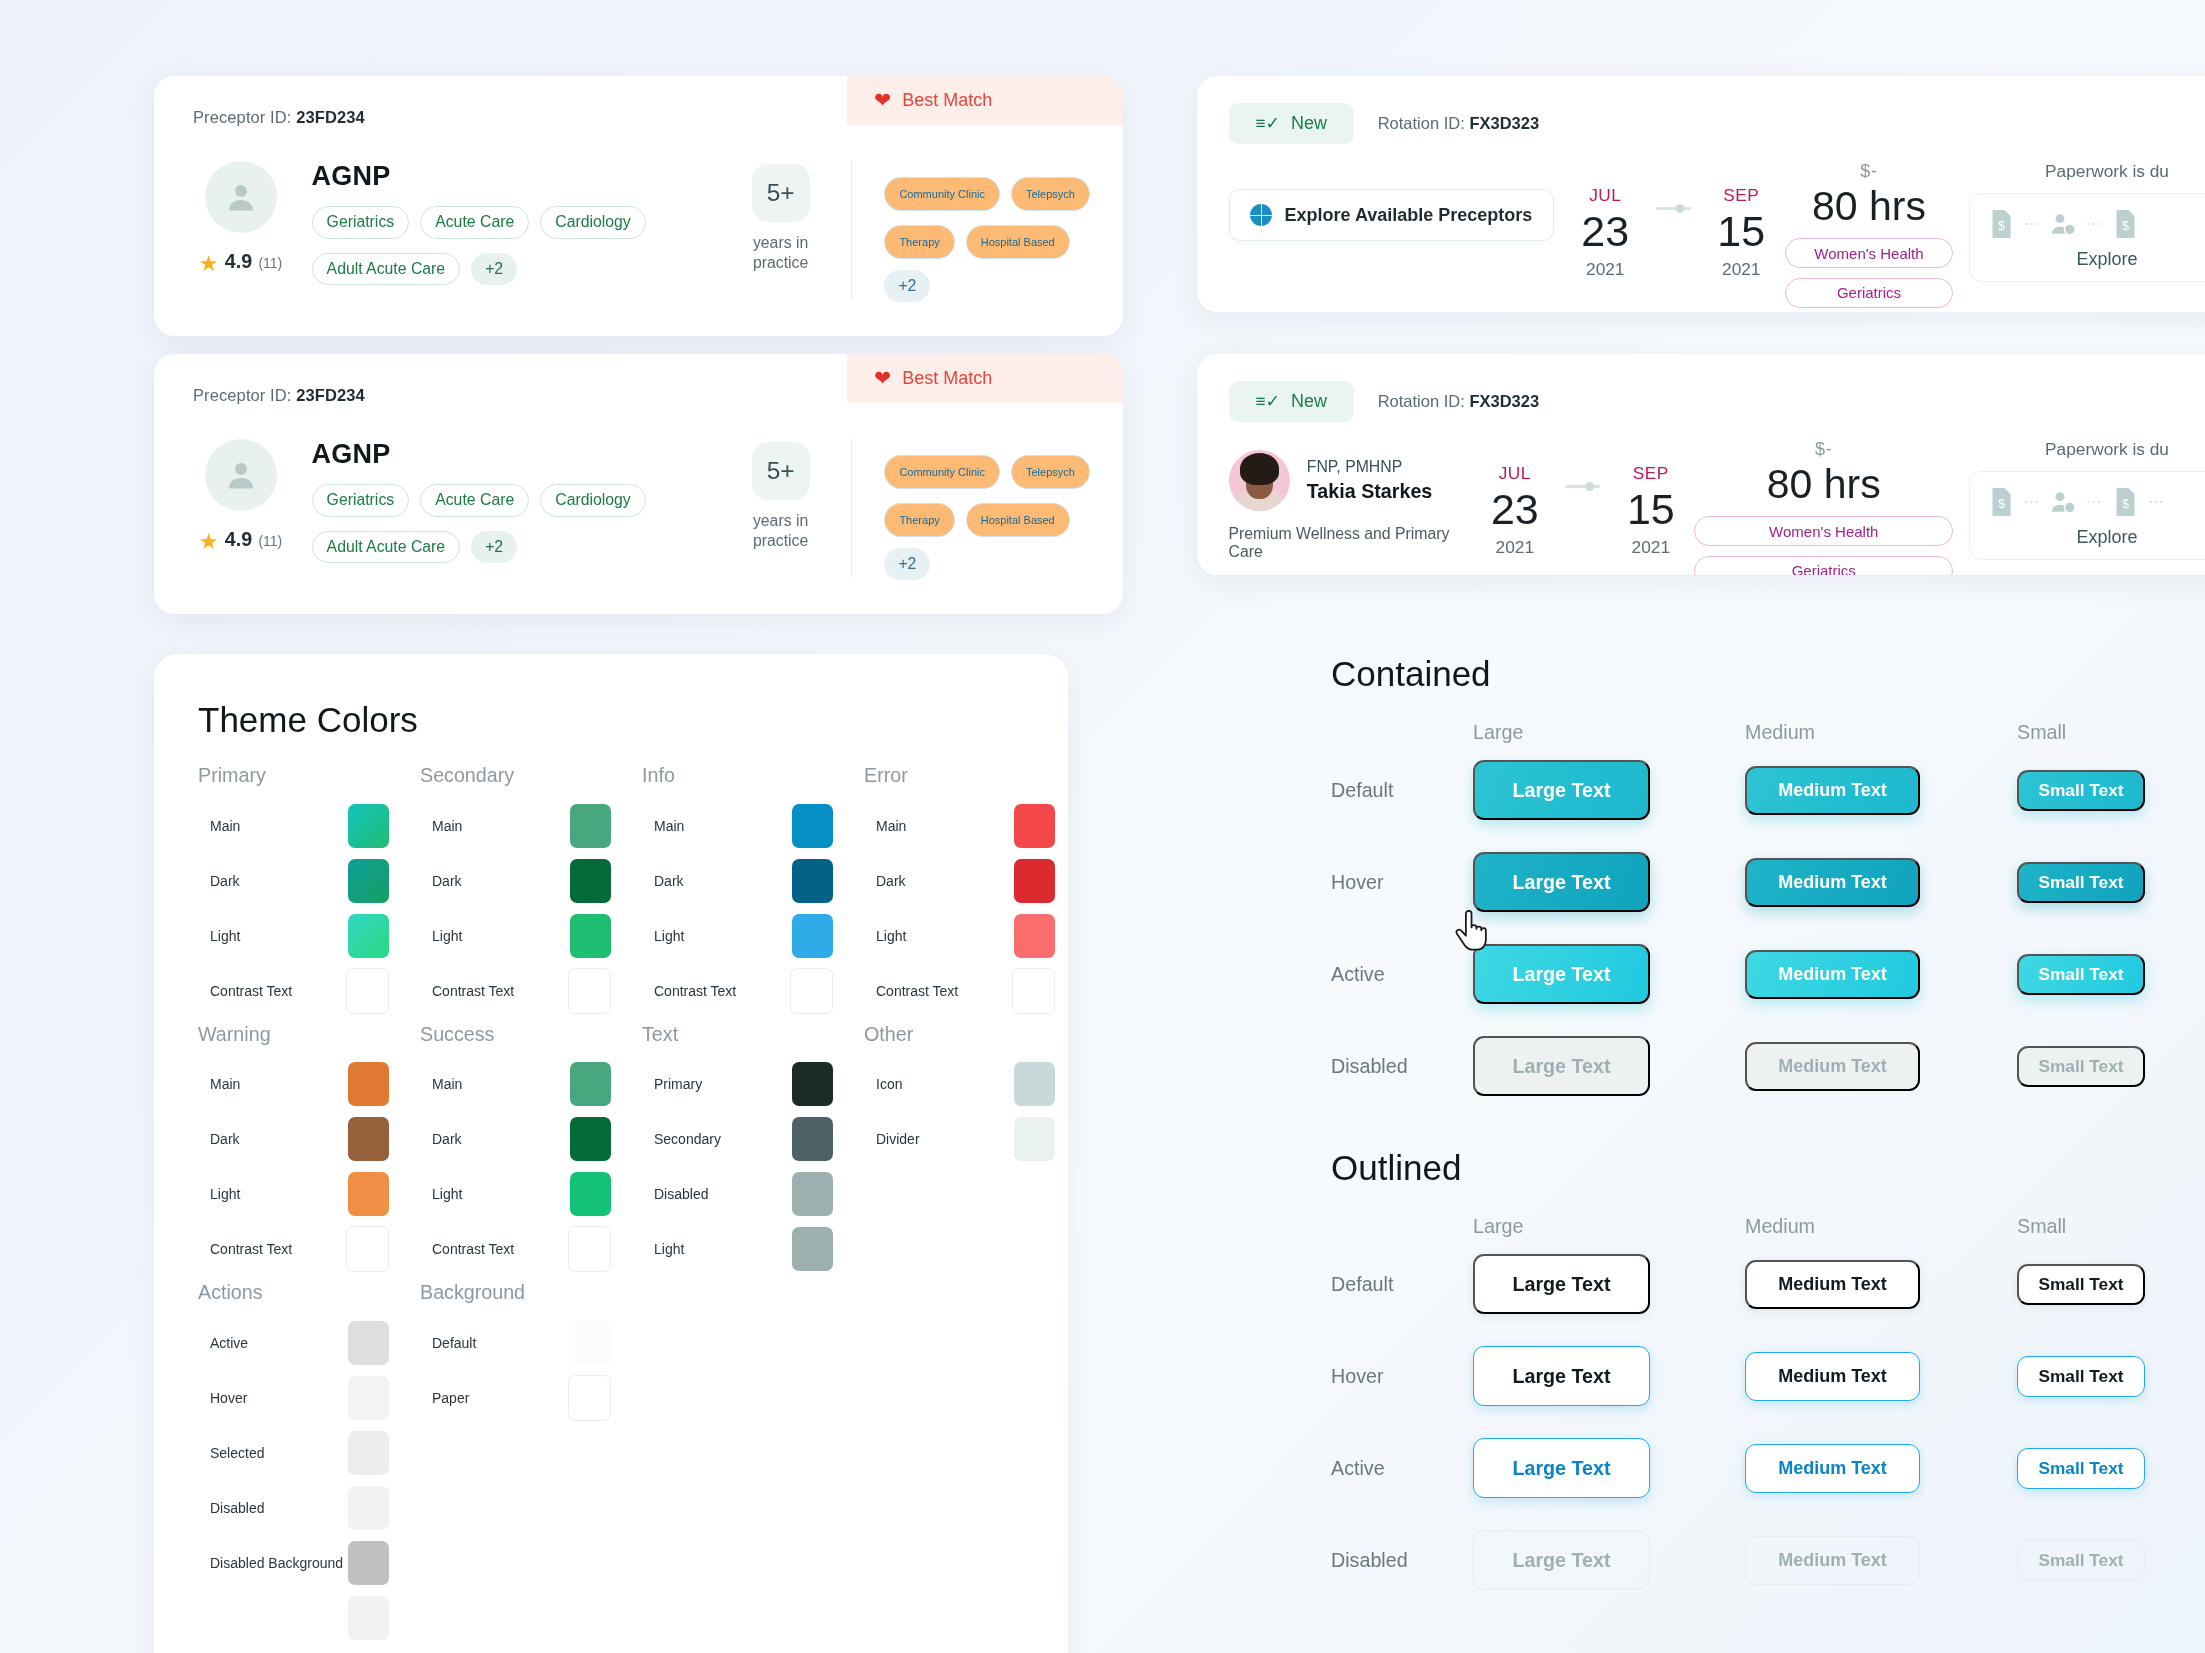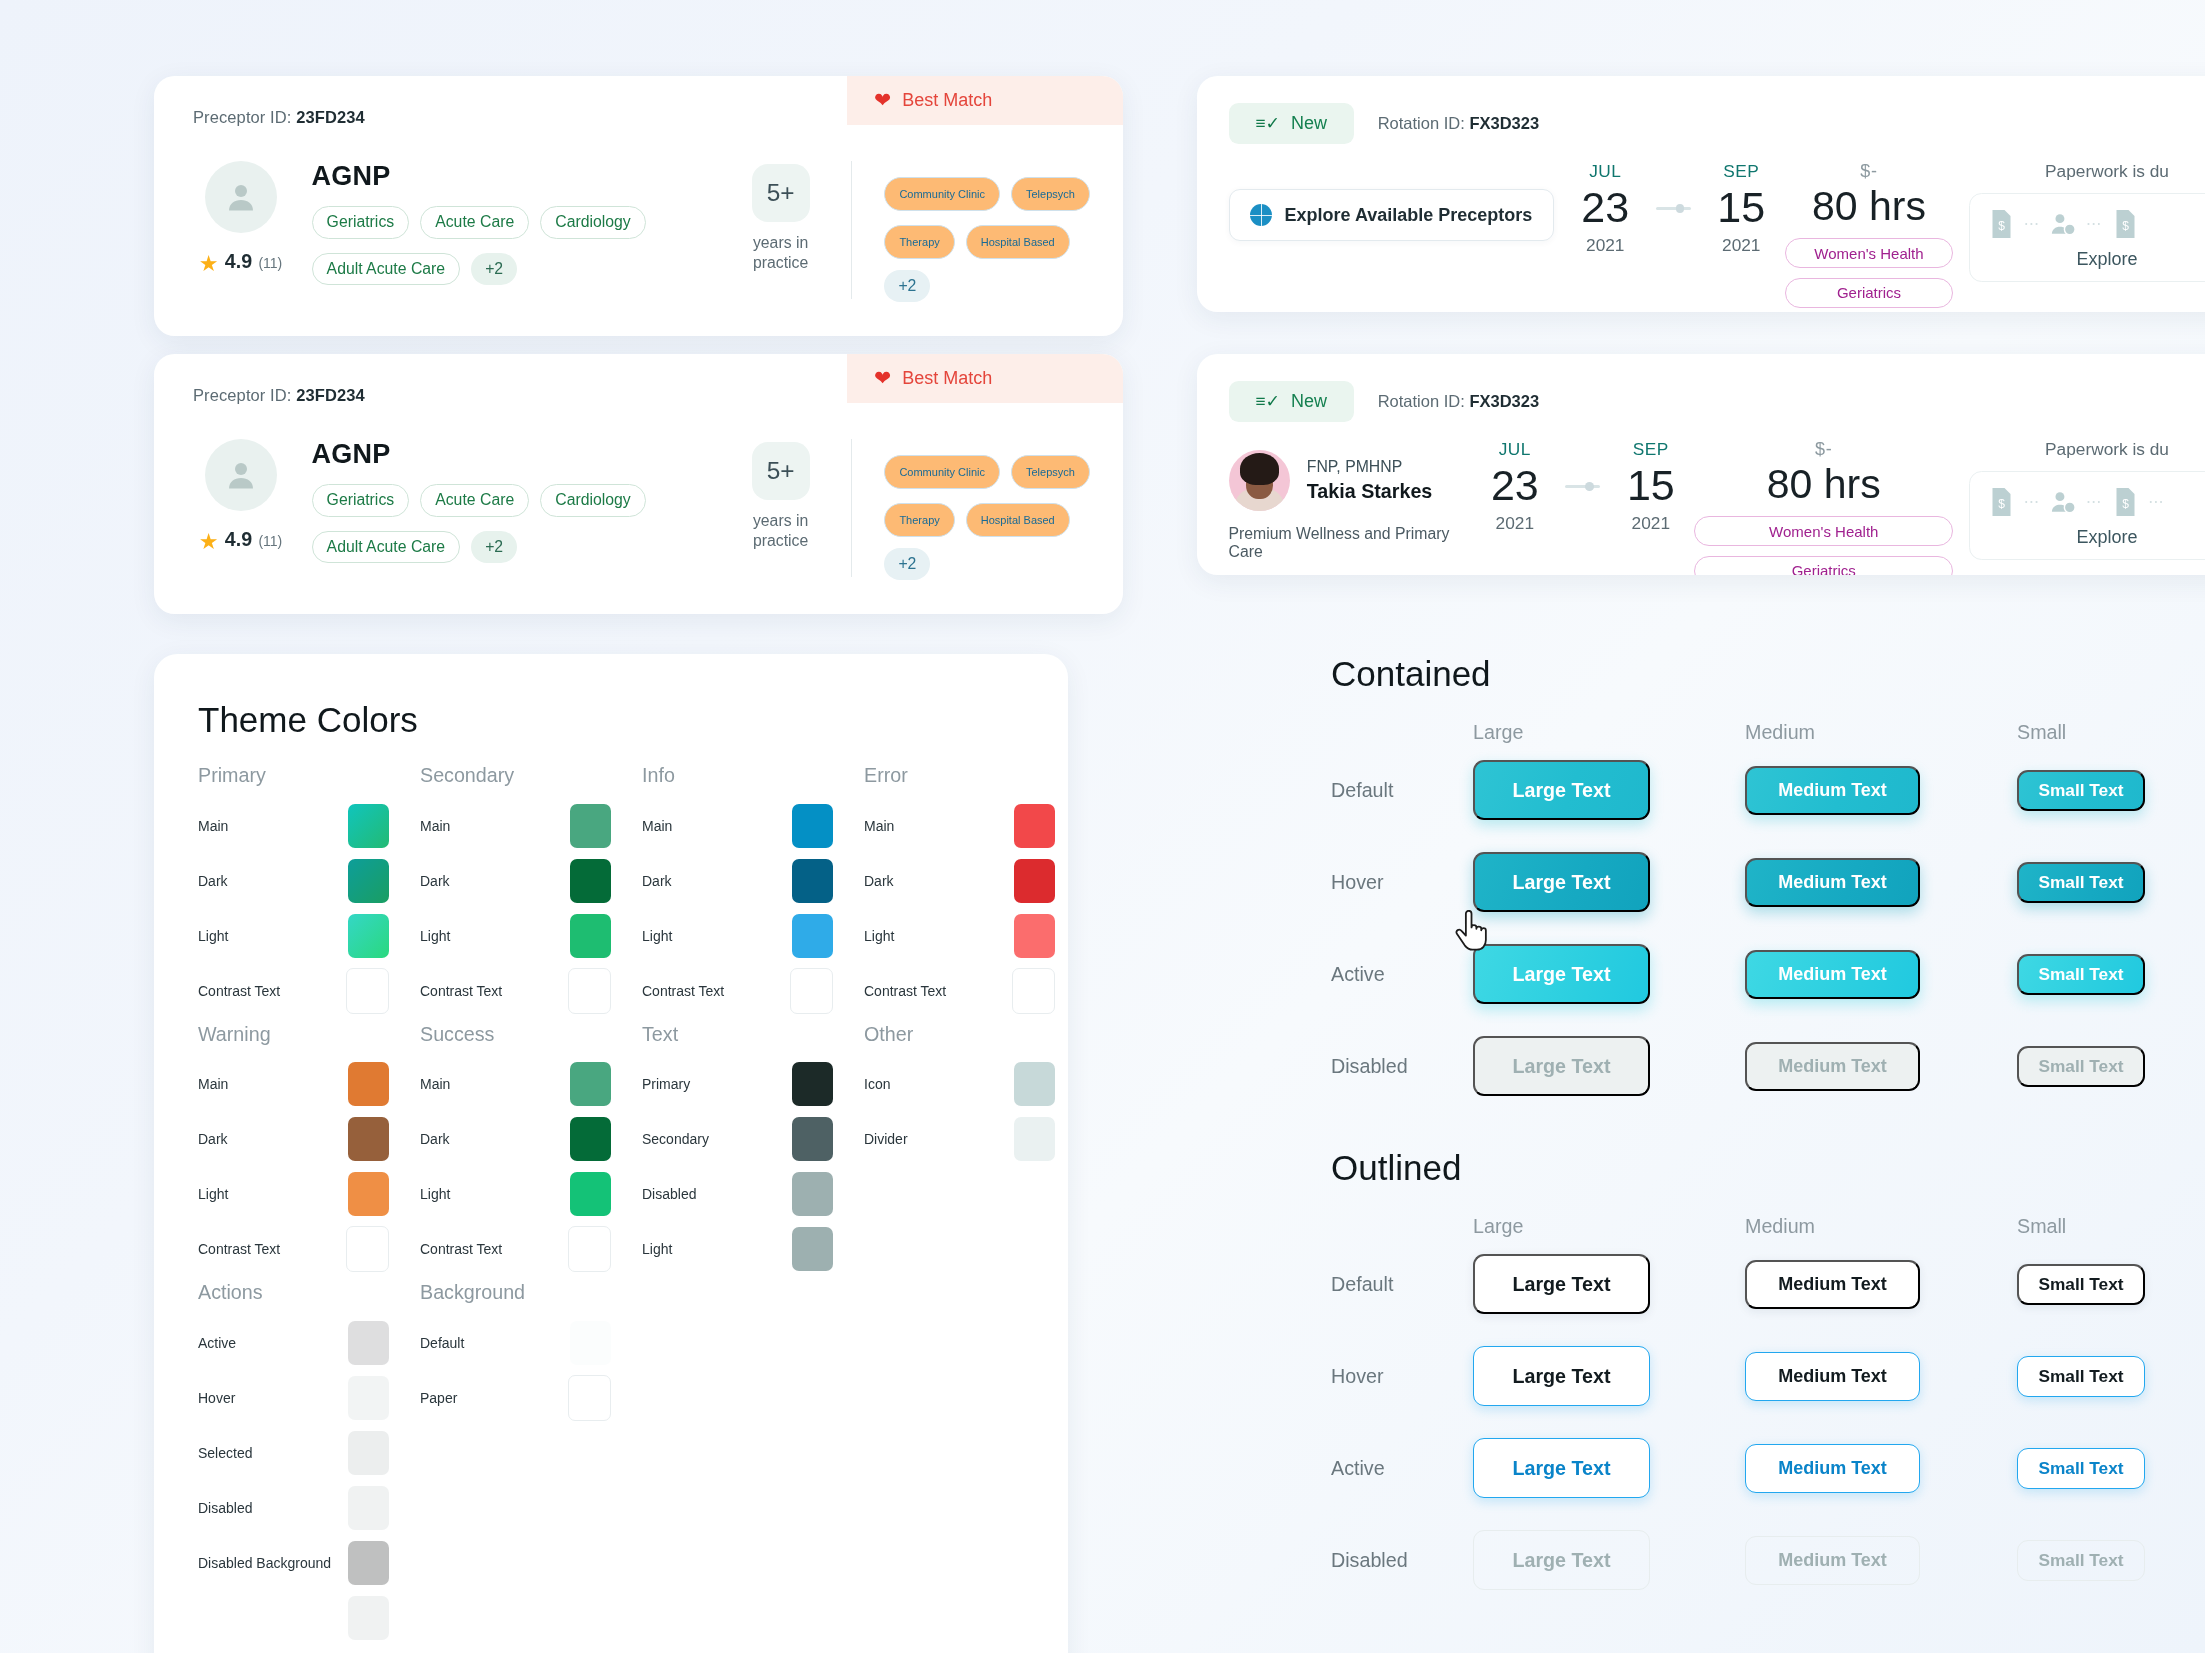--- a/index.html
+++ b/index.html
@@ -76,21 +76,21 @@
   .pphoto{width:61px;height:61px;border-radius:50%;background:#f4c6d6;position:relative;overflow:hidden;flex:0 0 61px;}
   .pphoto .hair{position:absolute;left:11px;top:3.2px;width:39px;height:31.5px;border-radius:50% 50% 40% 40%;background:#241a16;}
   .pphoto .face{position:absolute;left:17.3px;top:19px;width:27px;height:30px;border-radius:50% 50% 45% 45%;background:#8a5a42;}
   .pphoto .body{position:absolute;left:6.3px;bottom:-4.7px;width:49px;height:27px;border-radius:17.3px 17.3px 0 0;background:#e7d7cf;}
   .p-cred{font-size:15.8px;color:#3c4f57;}
   .p-name{font-size:19.7px;font-weight:700;color:#10181c;margin-top:4.7px;}
   .p-org{font-size:15.8px;color:#4b5a62;margin-top:14px;}
 
   .dates{display:flex;align-items:flex-start;margin-left:7.9px;}
   .dcol{width:87px;text-align:center;}
-  .dmon{font-size:17.3px;color:#0f766e;letter-spacing:0.5px;}
+  .dmon{font-size:17.3px;color:#be185d;letter-spacing:0.5px;margin-top:24px;}
   .dday{font-size:43px;color:#182126;line-height:1.05;margin-top:3.2px;font-weight:400;}
   .dyr{font-size:17.3px;color:#5c6b73;margin-top:4.7px;}
   .darrow{width:49px;display:flex;align-items:center;justify-content:center;height:95px;}
   .darrow .ln{width:35px;height:2.4px;background:#d9e4e6;position:relative;border-radius:1.6px;}
   .darrow .ln:after{content:"";position:absolute;right:6.3px;top:-3.2px;width:8.7px;height:8.7px;border-radius:50%;background:#cddade;}
 
   .hours{width:260px;text-align:center;}
   .hcur{font-size:18px;color:#8d9aa0;letter-spacing:0.8px;}
   .hval{font-size:41px;color:#182126;line-height:1.1;margin-top:1.6px;}
   .hchips{display:flex;gap:9.5px;justify-content:center;margin-top:9.5px;flex-direction:column;}
@@ -104,21 +104,21 @@
   .pw-icons{display:flex;align-items:center;gap:9.5px;color:#bcd0d2;}
   .pw-icons svg{width:25px;height:28px;fill:#bcd0d2;}
   .dots{letter-spacing:2.4px;color:#d4e0e2;font-size:15.8px;}
   .pw-cta{margin-top:11px;font-size:18px;color:#3c565f;text-align:center;}
 
   
   .tc-title{position:absolute;left:44px;top:46px;font-size:35px;color:#10181c;}
   .tc-grid{position:absolute;left:44px;top:110px;right:23.6px;}
   .tc-block{display:grid;grid-template-columns:repeat(4,222px);margin-bottom:4.7px;}
   .tc-group-title{font-size:19.7px;color:#8d99a0;margin-bottom:11px;}
-  .tc-row{display:flex;align-items:center;height:55px;}
+  .tc-row{display:flex;align-items:center;height:55px;margin-left:12px;}
   .tc-lbl{flex:1;font-size:14px;color:#2a363c;}
   .sw{width:41px;height:44px;border-radius:7px;margin-right:31.5px;}
   .sw.empty{background:#fff;border:1.2px solid #e8edef;}
 
   
   .btn-section{position:absolute;}
   .bs-title{font-size:35px;color:#10181c;}
   .bs-head{display:flex;margin-top:27px;}
   .bs-rowlbl{width:142px;font-size:19.7px;color:#6a777e;display:flex;align-items:center;}
   .bs-col{width:272px;}

